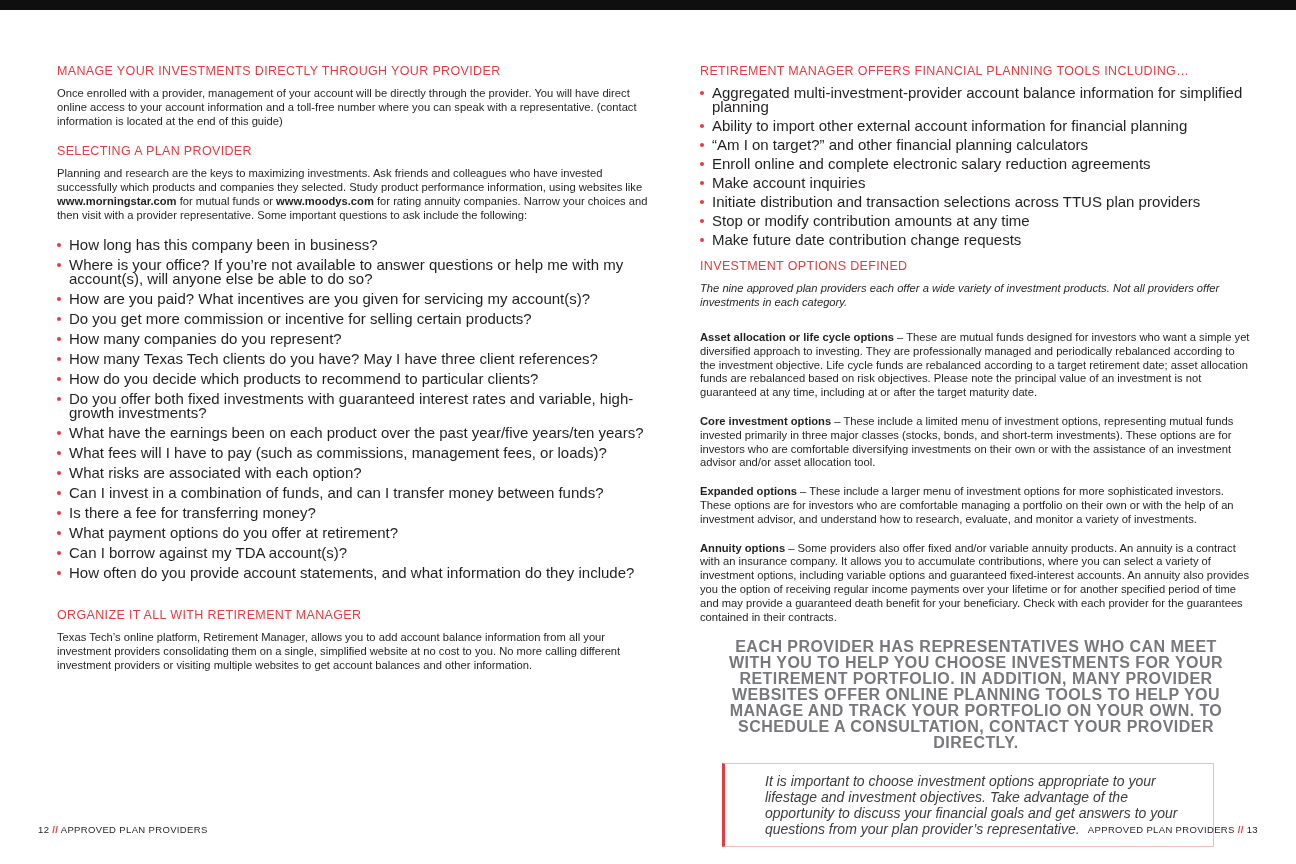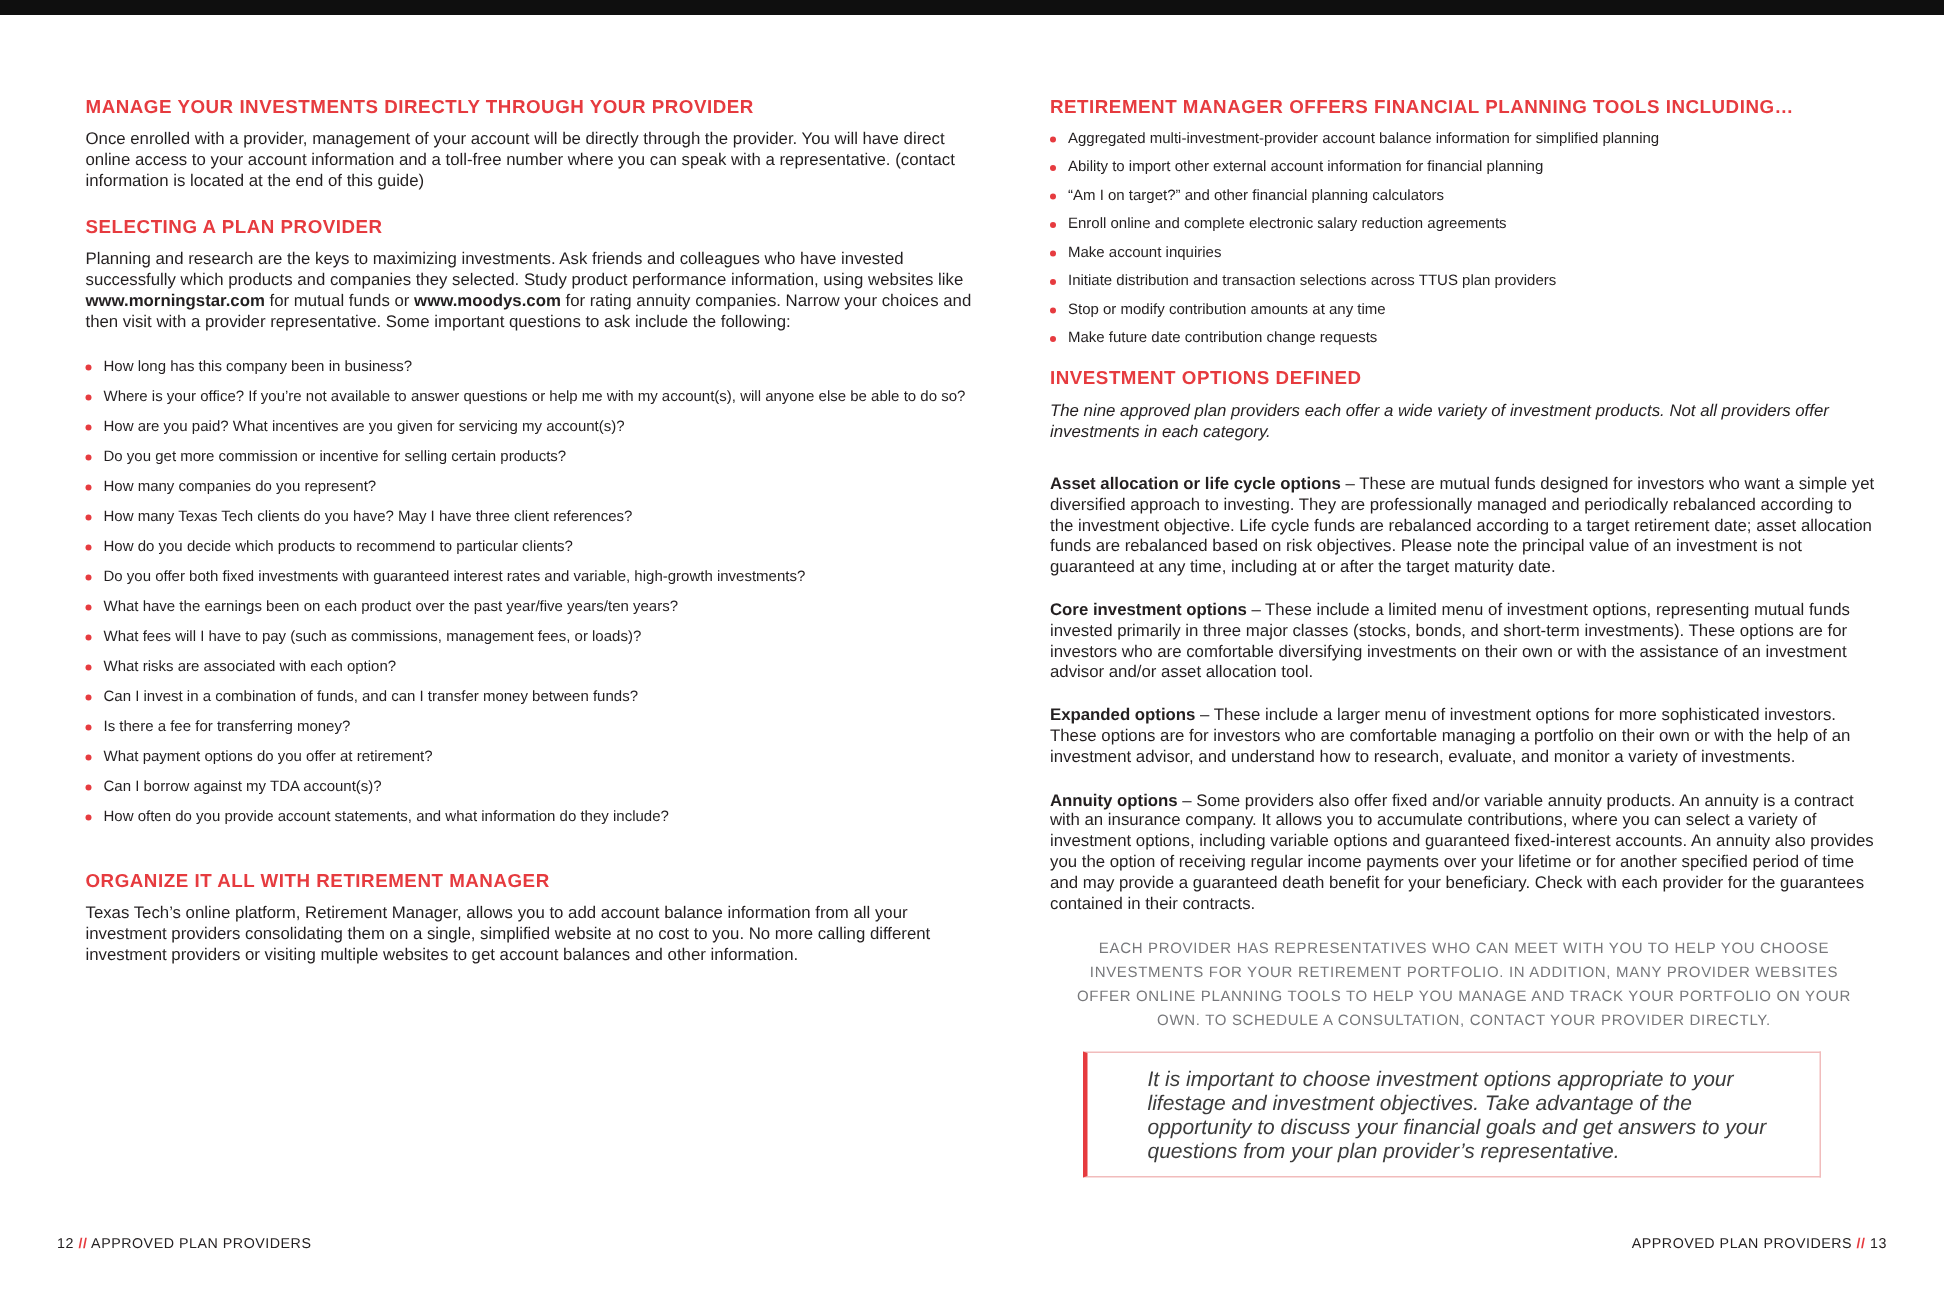--- a/index.html
+++ b/index.html
@@ -10,46 +10,46 @@
     margin:0 auto; overflow:hidden;
   }
   .top-bar {
     position:absolute; top:0; left:0; width:100%; height:10px; background:#0f0f0f;
   }
   .col { position:absolute; top:64px; }
   .col-left  { left:57px;  width:600px; }
   .col-right { left:700px; width:552px; }
 
   .heading {
-    color:#e63b3f; font-size:12.5px; font-weight:bold; letter-spacing:.35px;
+    color:#e63b3f; font-size:12.5px; font-weight:normal; letter-spacing:.35px;
     margin-bottom:8px;
   }
   .body { font-size:11.2px; line-height:14px; margin-bottom:16px; }
   .bold { font-weight:bold; }
 
   ul.bullets { list-style:none; }
   .bullet-item {
-    position:relative; padding-left:12px; font-size:10px; line-height:14px;
+    position:relative; padding-left:12px; font-size:15px; line-height:14px;
     margin-bottom:6px;
   }
   ul.tools .bullet-item { margin-bottom:5px; }
   .dot {
     position:absolute; left:0; top:5px; width:4px; height:4px;
     border-radius:50%; background:#e63b3f;
   }
   ul.q { margin-top:10px; }
   .heading.organize { margin-top:28px; }
   ul.tools { margin-bottom:12px; margin-top:2px; }
 
   .intro { margin-bottom:22px;font-style:italic; }
   .def { margin-bottom:15px; line-height:13.8px; }
 
   .callout {
     margin:10px auto 12px auto; width:520px; text-align:center;
-    color:#77787b; font-weight:normal; font-size:10px; line-height:16px;
+    color:#77787b; font-weight:bold; font-size:16px; line-height:16px;
     letter-spacing:.45px; text-transform:uppercase;
   }
   .note-box {
     margin-left:22px; width:492px;
     border:1px solid #f1bcbc; border-left:3px solid #e63b3f;
     padding:9px 16px 9px 40px; background:#ffffff;
   }
   .note-text {
     font-style:italic; font-size:14px; line-height:16px; color:#3c3c3c;
   }

